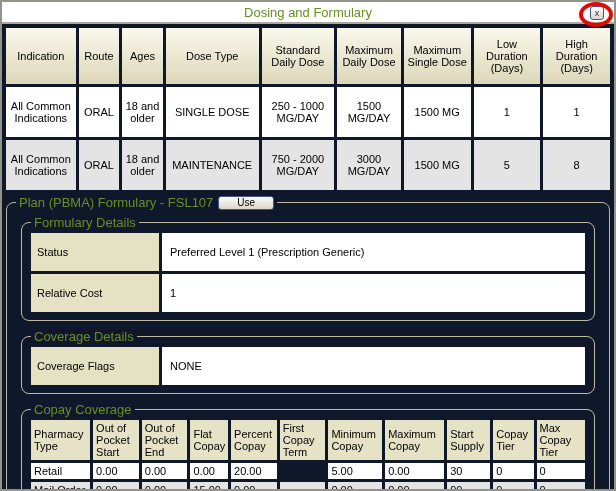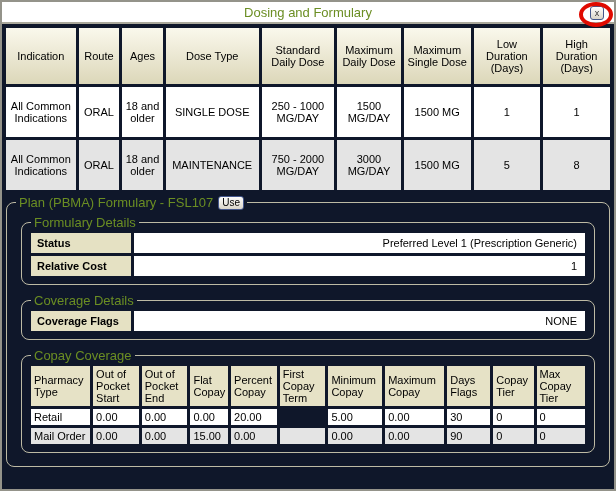--- a/index.html
+++ b/index.html
@@ -72,38 +72,38 @@
     background: transparent;
   }
   legend {
     color: #6b8e23; font-size: 13px;
     padding: 0 3px; margin-left: 3px;
   }
   .plan-fieldset { margin: 2px 3px 0; }
   .inner-fieldset { margin-top: 5px; }
   .use-button {
     font-size: 10px; line-height: 12px;
-    padding: 0 3px;
+    padding: 0 18px;
     background: linear-gradient(#fdfdfb, #d9d5c9);
     border: 1px solid #44578c;
     border-radius: 3px;
     vertical-align: 1px;
     margin-left: 5px;
     font-family: "Liberation Sans", sans-serif;
     cursor: pointer;
   }
 
   .kv-table th {
-    background: #e5e1c3; width: 100px;
-    text-align: left; font-weight: bold;
-    font-size: 11px; padding: 4px 6px; height: 16px;
+    background: #e5e1c3; width: 128px;
+    text-align: left; font-weight: normal;
+    font-size: 11px; padding: 13px 6px; height: 16px;
   }
   .kv-table td {
     background: #ffffff; font-size: 11px;
-    text-align: right; padding: 0 8px;
+    text-align: left; padding: 0 8px;
   }
 
   .copay-table th {
     background: #e6e2c6;
     font-weight: normal; font-size: 11px;
     text-align: left; vertical-align: middle;
     padding: 2px 3px; height: 36px;
   }
   .copay-table td {
     background: #ffffff; font-size: 11px;
@@ -230,21 +230,21 @@
           <thead>
             <tr>
                 <th>Pharmacy Type</th>
                 <th>Out of Pocket Start</th>
                 <th>Out of Pocket End</th>
                 <th>Flat Copay</th>
                 <th>Percent Copay</th>
                 <th>First Copay Term</th>
                 <th>Minimum Copay</th>
                 <th>Maximum Copay</th>
-                <th>Days Flags</th>
+                <th>Start Supply</th>
                 <th>Copay Tier</th>
                 <th>Max Copay Tier</th>
               </tr>
           </thead>
           <tbody>
               <tr>
                 <td>Retail</td>
                 <td>0.00</td>
                 <td>0.00</td>
                 <td>0.00</td>

